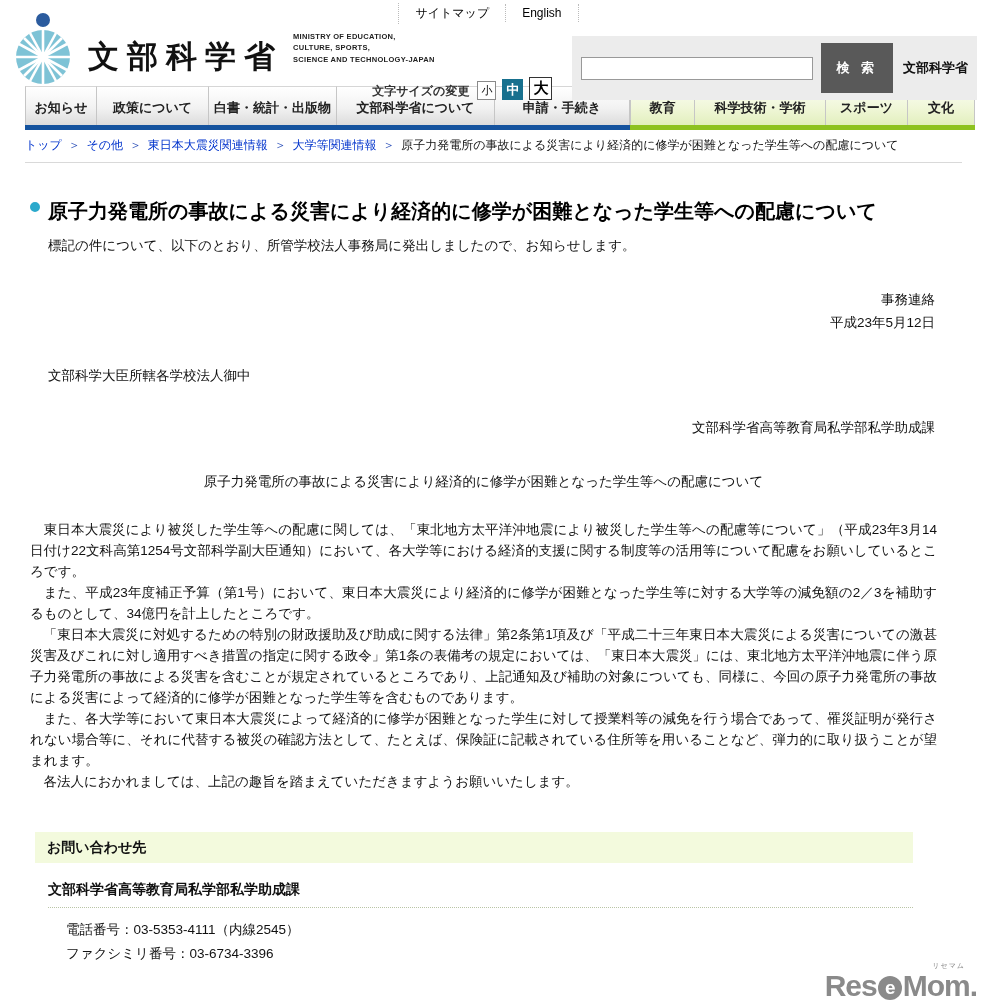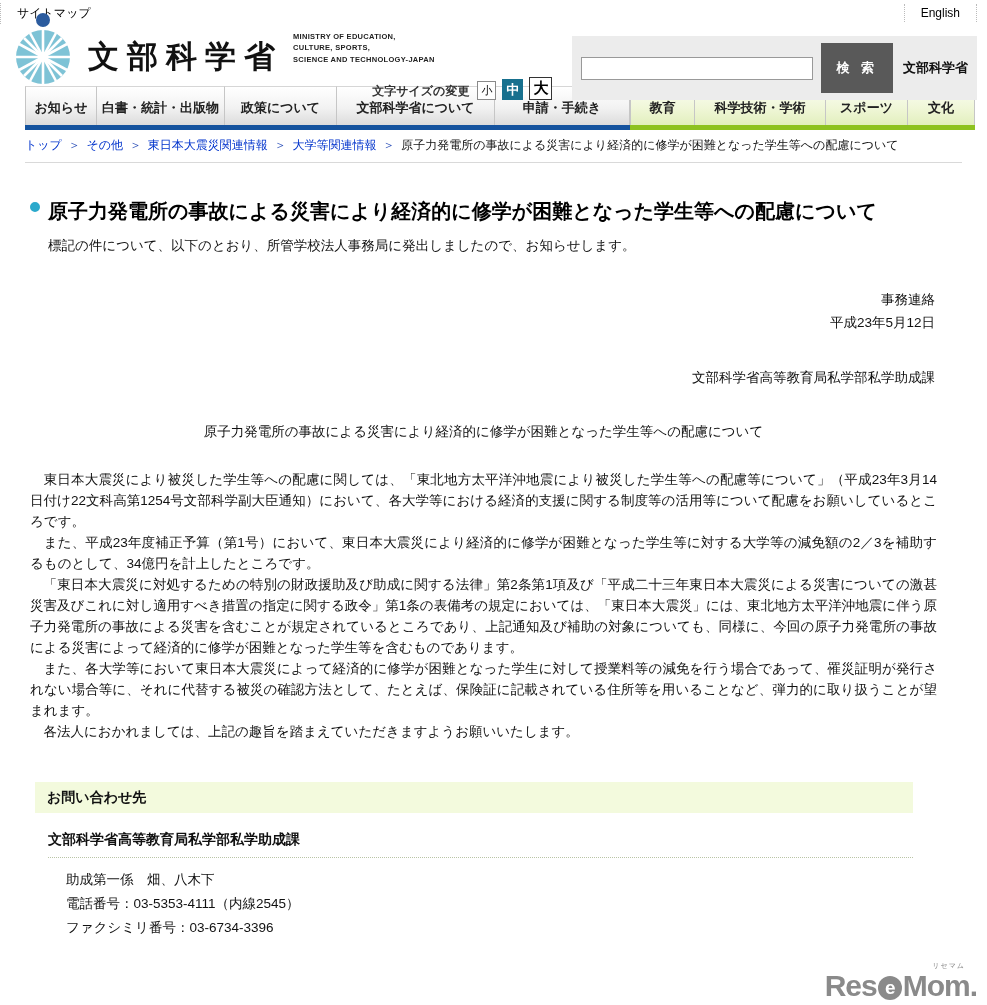--- a/index.html
+++ b/index.html
@@ -4,21 +4,21 @@
 <style>
   * { margin:0; padding:0; box-sizing:border-box; }
   html,body { background:#fff; }
   body {
     width:987px; min-height:1005px; position:relative;
     font-family:"Liberation Sans","DejaVu Sans",sans-serif;
     color:#111;
   }
 
   
-  .top-bar { height:26px; display:flex; justify-content:space-between; align-items:center; padding-right:10px; }
+  .top-bar { height:26px; display:flex; justify-content:center; align-items:center; padding-right:10px; }
   .top-link { font-size:12px; color:#000; padding:2px 16px; border-left:1px dotted #bbb; cursor:pointer; }
   .top-link:last-child { border-right:1px dotted #bbb; }
 
   
   .header { position:relative; height:56px; }
   .logo-wrap { position:absolute; left:12px; top:-16px; display:flex; align-items:center; }
   .logo-mark { width:62px; height:76px; }
   .ministry-name { font-size:31px; font-weight:bold; letter-spacing:8px; color:#111; margin-left:14px; margin-top:18px; font-family:"Liberation Serif","DejaVu Serif",serif; }
   .ministry-en { font-size:7.5px; font-weight:bold; color:#222; line-height:1.5; margin-left:10px; letter-spacing:0.3px; }
 
@@ -122,22 +122,22 @@
       <input class="search-input" type="text" value="" style="">
       <button class="search-btn">検 索</button>
       <span class="adv-search">文部科学省</span>
     </div>
   </div>
 </div>
 
 <div class="nav">
   <div class="nav-group nav-group-left">
     <div class="nav-tab t-osirase">お知らせ</div>
+    <div class="nav-tab t-seisaku">政策について</div>
     <div class="nav-tab t-hakusho">白書・統計・出版物</div>
-    <div class="nav-tab t-seisaku">政策について</div>
     <div class="nav-tab t-monka">文部科学省について</div>
     <div class="nav-tab t-shinsei">申請・手続き</div>
   </div>
   <div class="nav-group nav-group-right">
     <div class="nav-tab t-kyoiku">教育</div>
     <div class="nav-tab t-kagaku">科学技術・学術</div>
     <div class="nav-tab t-sports">スポーツ</div>
     <div class="nav-tab t-bunka">文化</div>
   </div>
 </div>
@@ -159,36 +159,36 @@
     <span class="title-bullet"></span>
     <h1 class="page-title">原子力発電所の事故による災害により経済的に修学が困難となった学生等への配慮について</h1>
   </div>
   <p class="intro">標記の件について、以下のとおり、所管学校法人事務局に発出しましたので、お知らせします。</p>
 
   <div class="doc-right">
     <div>事務連絡</div>
     <div>平成23年5月12日</div>
   </div>
 
+  <p class="addressee">文部科学大臣所轄各学校法人御中</p>
   <p class="sender">文部科学省高等教育局私学部私学助成課</p>
   <p class="doc-title">原子力発電所の事故による災害により経済的に修学が困難となった学生等への配慮について</p>
 
   <div class="body-text">
     <p>　東日本大震災により被災した学生等への配慮に関しては、「東北地方太平洋沖地震により被災した学生等への配慮等について」（平成23年3月14日付け22文科高第1254号文部科学副大臣通知）において、各大学等における経済的支援に関する制度等の活用等について配慮をお願いしているところです。</p>
     <p>　また、平成23年度補正予算（第1号）において、東日本大震災により経済的に修学が困難となった学生等に対する大学等の減免額の2／3を補助するものとして、34億円を計上したところです。</p>
     <p>　「東日本大震災に対処するための特別の財政援助及び助成に関する法律」第2条第1項及び「平成二十三年東日本大震災による災害についての激甚災害及びこれに対し適用すべき措置の指定に関する政令」第1条の表備考の規定においては、「東日本大震災」には、東北地方太平洋沖地震に伴う原子力発電所の事故による災害を含むことが規定されているところであり、上記通知及び補助の対象についても、同様に、今回の原子力発電所の事故による災害によって経済的に修学が困難となった学生等を含むものであります。</p>
     <p>　また、各大学等において東日本大震災によって経済的に修学が困難となった学生に対して授業料等の減免を行う場合であって、罹災証明が発行されない場合等に、それに代替する被災の確認方法として、たとえば、保険証に記載されている住所等を用いることなど、弾力的に取り扱うことが望まれます。</p>
     <p>　各法人におかれましては、上記の趣旨を踏まえていただきますようお願いいたします。</p>
   </div>
 
   <div class="contact">
     <div class="contact-head">お問い合わせ先</div>
     <div class="contact-dept">文部科学省高等教育局私学部私学助成課</div>
     <div class="contact-lines">
-      <div>助成第一係　畑、八木下</div>
       <div>電話番号：03-5353-4111（内線2545）</div>
       <div>ファクシミリ番号：03-6734-3396</div>
     </div>
   </div>
 </div>
 
 <div class="watermark">
   <span class="wm-wrap">
     <span class="wm-ruby">リセマム</span><span>Res</span><span class="wm-e">e</span><span>Mom.</span>
   </span>

